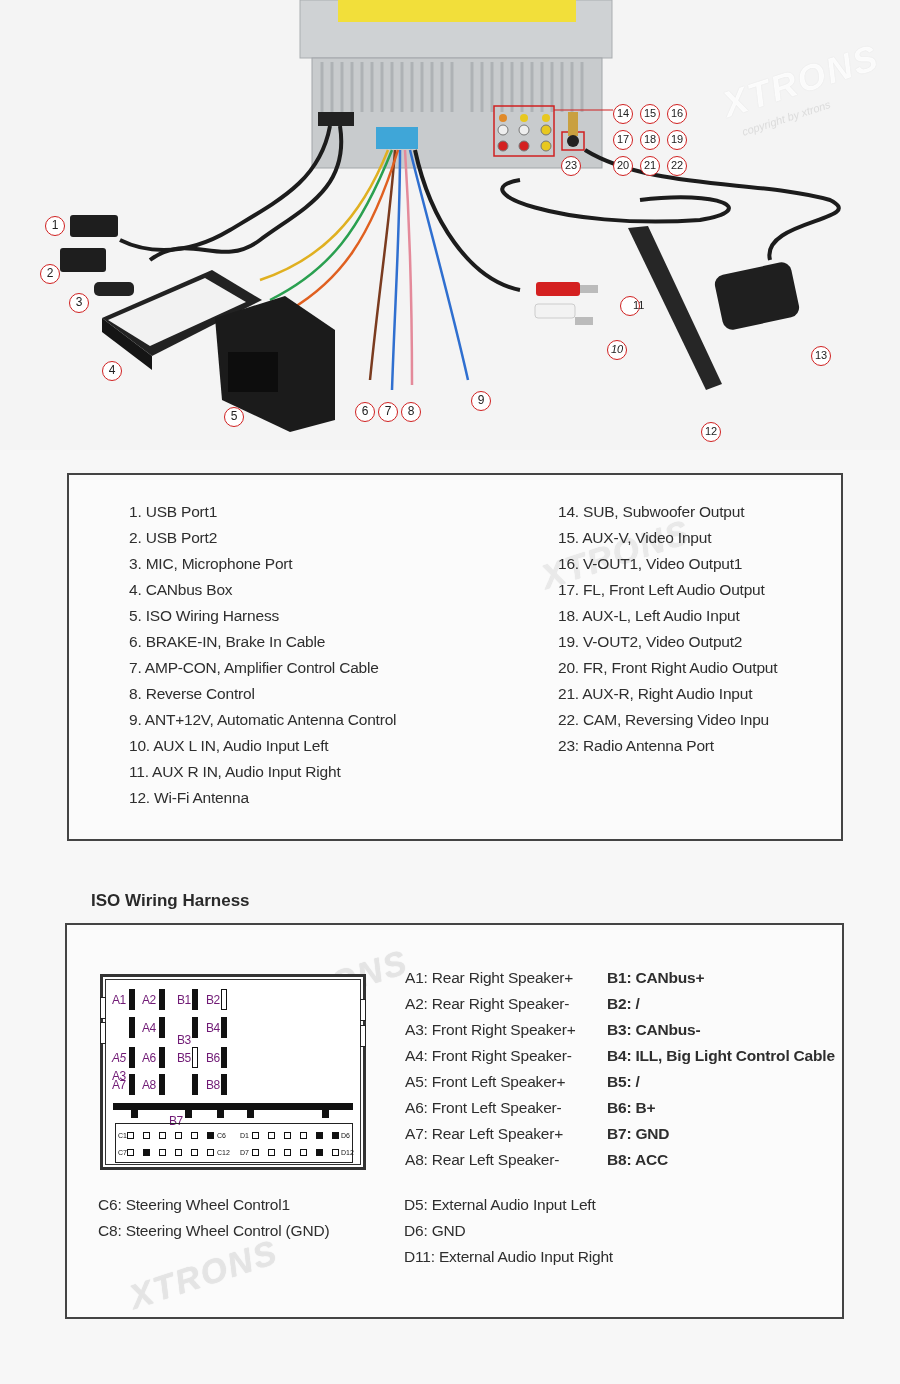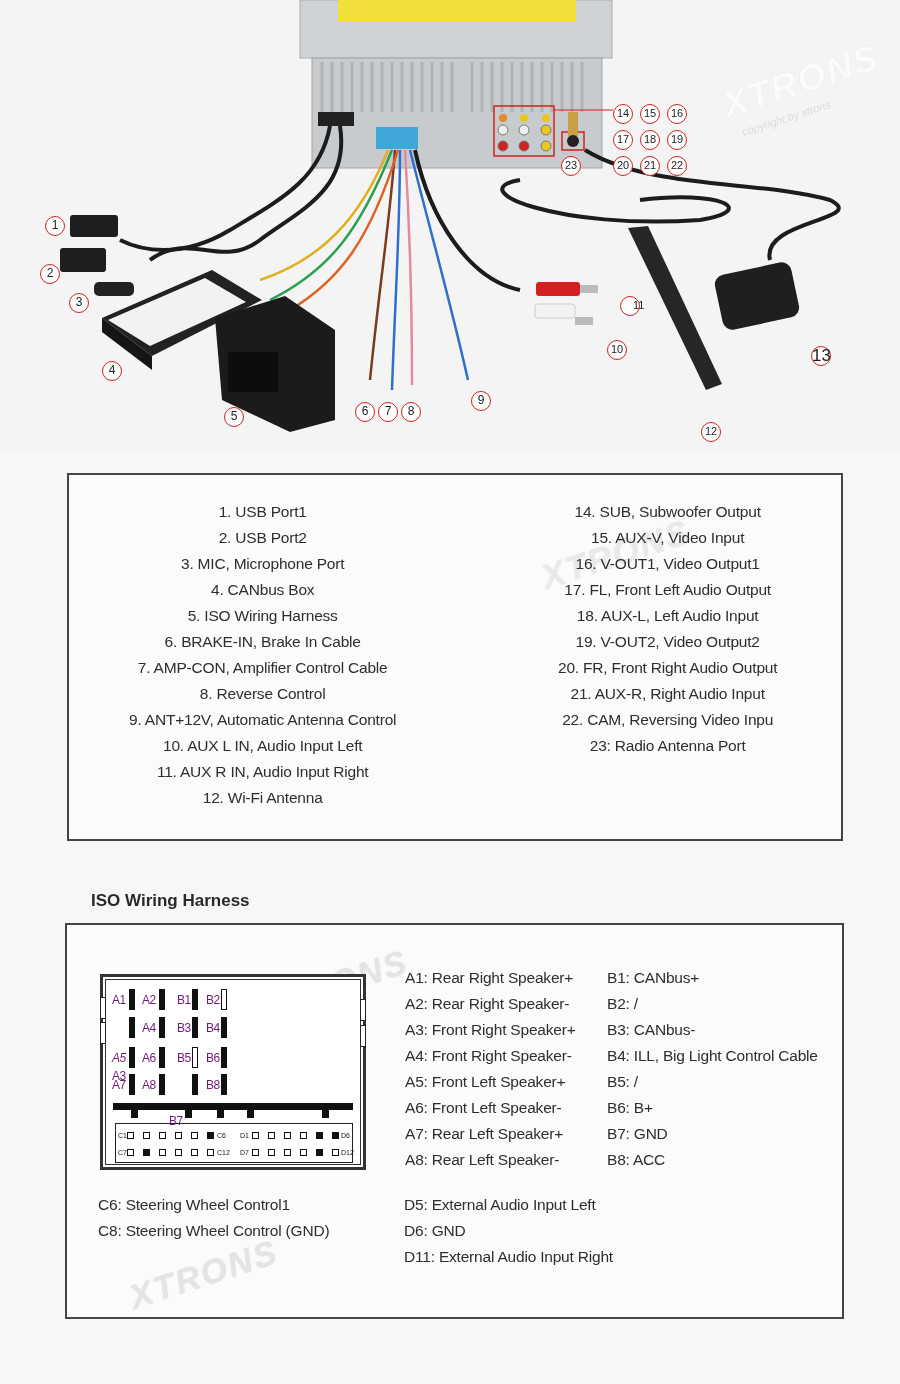--- a/index.html
+++ b/index.html
@@ -20,21 +20,21 @@
     text-shadow: 0 0 1px #d8d8d8;
   }
   .wm-sub { position: absolute; font-size: 11px; color: rgba(200,200,200,0.55); font-style: italic; transform: rotate(-18deg); font-family: "Liberation Sans", sans-serif; }
 
   
   .legend-box {
     position: absolute; left: 67px; top: 473px; width: 776px; height: 368px;
     border: 2px solid #444; background: #fbfbfb;
   }
   .legend-col { position: absolute; top: 26px; font-family: "Liberation Sans", sans-serif; font-size: 15.5px; color: #2e2e2e; }
-  .legend-col .row { height: 26px; line-height: 22px; white-space: nowrap; letter-spacing: -0.2px; text-align: center; }
+  .legend-col .row { height: 26px; line-height: 22px; white-space: nowrap; letter-spacing: -0.2px; }
   .legend-col.left { left: 60px; }
   .legend-col.right { left: 489px; }
 
   
   .iso-title {
     position: absolute; left: 91px; top: 891px; font-family: "Liberation Sans", sans-serif;
     font-weight: bold; font-size: 17px; color: #2a2a2a;
   }
   .iso-box {
     position: absolute; left: 65px; top: 923px; width: 779px; height: 396px;
@@ -167,24 +167,24 @@
   <div id="callouts">
       <div class="callout" style="left: 45px; top: 216px;">1</div>
       <div class="callout" style="left: 40px; top: 264px;">2</div>
       <div class="callout" style="left: 69px; top: 293px;">3</div>
       <div class="callout" style="left: 102px; top: 361px;">4</div>
       <div class="callout" style="left: 224px; top: 407px;">5</div>
       <div class="callout" style="left: 355px; top: 402px;">6</div>
       <div class="callout" style="left: 378px; top: 402px;">7</div>
       <div class="callout" style="left: 401px; top: 402px;">8</div>
       <div class="callout" style="left: 471px; top: 391px;">9</div>
-      <div class="callout" style="left: 607px; top: 340px; font-size: 11px;">10</div>
+      <div class="callout" style="left: 607px; top: 340px; font-size: 11px; font-style: italic;">10</div>
       <div class="callout" style="left: 620px; top: 296px; font-size: 11px; padding-left: 12px;">11</div>
       <div class="callout" style="left: 701px; top: 397px; font-size: 11px; margin-top: 25px;">12</div>
-      <div class="callout" style="left: 811px; top: 346px; font-size: 17px;">13</div>
+      <div class="callout" style="left: 811px; top: 346px; font-size: 11px;">13</div>
       <div class="callout" style="left: 613px; top: 104px; font-size: 11px;">14</div>
       <div class="callout" style="left: 640px; top: 104px; font-size: 11px;">15</div>
       <div class="callout" style="left: 667px; top: 104px; font-size: 11px;">16</div>
       <div class="callout" style="left: 613px; top: 130px; font-size: 11px;">17</div>
       <div class="callout" style="left: 640px; top: 130px; font-size: 11px;">18</div>
       <div class="callout" style="left: 667px; top: 130px; font-size: 11px;">19</div>
       <div class="callout" style="left: 613px; top: 156px; font-size: 11px;">20</div>
       <div class="callout" style="left: 640px; top: 156px; font-size: 11px;">21</div>
       <div class="callout" style="left: 667px; top: 156px; font-size: 11px;">22</div>
       <div class="callout" style="left: 561px; top: 156px; font-size: 11px;">23</div>
@@ -241,21 +241,21 @@
     <div class="pin" style="left:56px; top:12px;"></div>
     <span class="pin-label" style="left:74px; top:16px;">B1</span>
     <div class="pin" style="left:89px; top:12px;"></div>
     <span class="pin-label" style="left:103px; top:16px;">B2</span>
     <div class="pin empty" style="left:118px; top:12px;"></div>
 
     <span class="pin-label" style="left:9px; top:44px;margin-top:48px;">A3</span>
     <div class="pin" style="left:26px; top:40px;"></div>
     <span class="pin-label" style="left:39px; top:44px;">A4</span>
     <div class="pin" style="left:56px; top:40px;"></div>
-    <span class="pin-label" style="left:74px; top:44px;">B3</span>
+    <span class="pin-label" style="left:74px; top:56px;">B3</span>
     <div class="pin" style="left:89px; top:40px;"></div>
     <span class="pin-label" style="left:103px; top:44px;">B4</span>
     <div class="pin" style="left:118px; top:40px;"></div>
 
     <span class="pin-label" style="left:9px; top:74px;font-style:italic;">A5</span>
     <div class="pin" style="left:26px; top:70px;"></div>
     <span class="pin-label" style="left:39px; top:74px;">A6</span>
     <div class="pin" style="left:56px; top:70px;"></div>
     <span class="pin-label" style="left:74px; top:74px;">B5</span>
     <div class="pin empty" style="left:89px; top:70px;"></div>
@@ -318,21 +318,21 @@
   <div class="iso-col" style="left:338px; top:42px;">
     <div class="row">A1: Rear Right Speaker+</div>
     <div class="row">A2: Rear Right Speaker-</div>
     <div class="row">A3: Front Right Speaker+</div>
     <div class="row">A4: Front Right Speaker-</div>
     <div class="row">A5: Front Left Speaker+</div>
     <div class="row">A6: Front Left Speaker-</div>
     <div class="row">A7: Rear Left Speaker+</div>
     <div class="row">A8: Rear Left Speaker-</div>
   </div>
-  <div class="iso-col" style="left:540px; top:42px;">
+  <div class="iso-col" style="left:540px; top:42px;font-weight:bold;">
     <div class="row">B1: CANbus+</div>
     <div class="row">B2: /</div>
     <div class="row">B3: CANbus-</div>
     <div class="row">B4: ILL, Big Light Control Cable</div>
     <div class="row">B5: /</div>
     <div class="row">B6: B+</div>
     <div class="row">B7: GND</div>
     <div class="row">B8: ACC</div>
   </div>
   <div class="iso-col" style="left:31px; top:269px;">

